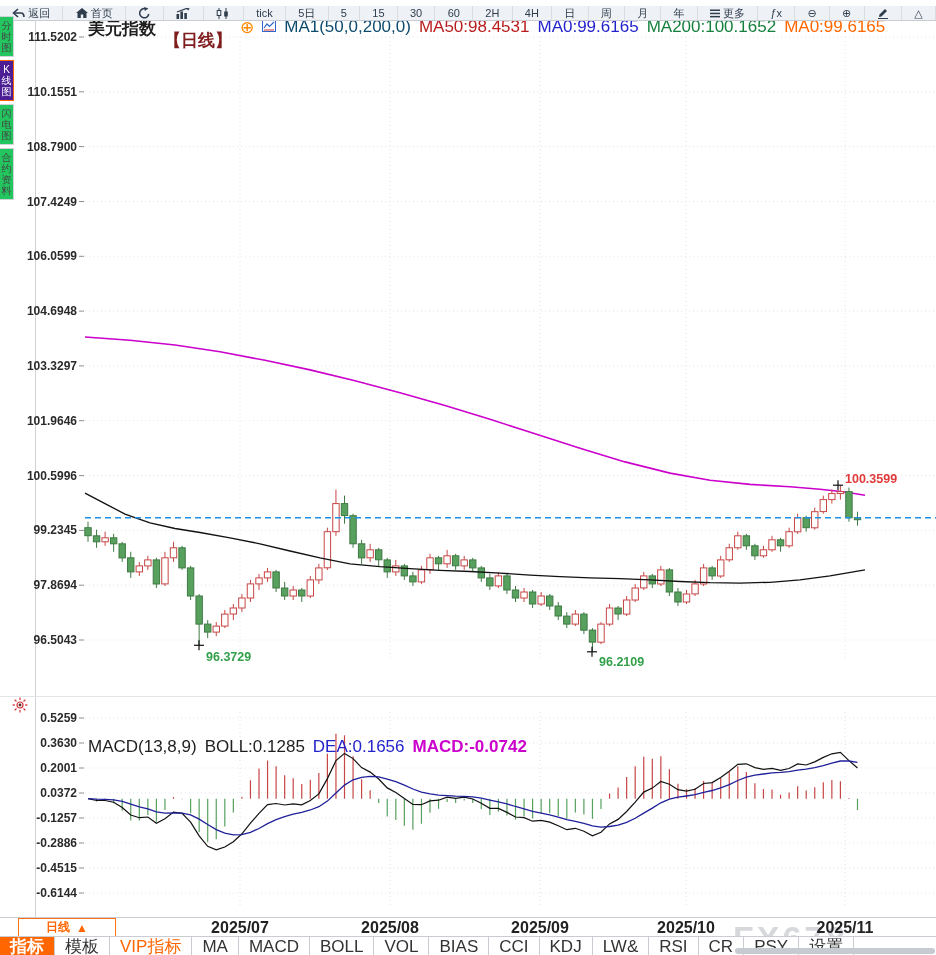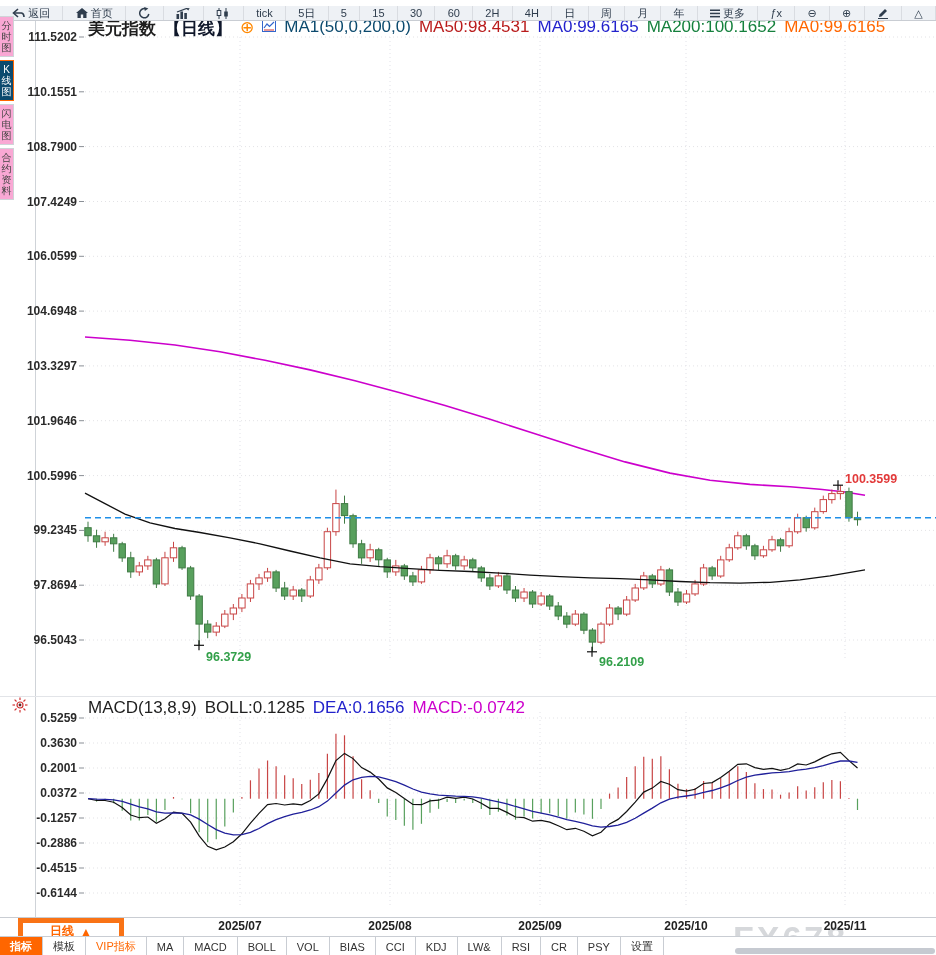--- a/index.html
+++ b/index.html
@@ -8,44 +8,44 @@
   
   #toolbar{position:absolute;left:0;top:0;width:936px;height:14px;display:flex;
            background:#eef1f5;border-bottom:1px solid #c9cdd3;z-index:5;margin-top:6px;}
   .tb-item{flex:1 1 auto;display:flex;align-items:center;justify-content:center;gap:3px;
            font-size:11px;color:#2f3d4d;border-right:1px solid #d9dce1;padding:0 4px;
            white-space:nowrap;cursor:pointer;line-height:13px;}
   .tb-item svg{display:block;}
   
   #sidebar{position:absolute;left:0;top:16px;width:14px;display:flex;flex-direction:column;gap:3px;z-index:5;}
   .sb-tab{width:13px;font-size:10px;line-height:11px;text-align:center;word-break:break-all;
-          padding:3px 0;background:#f9a8d4;color:#444;border:1px solid #d0d3d8;border-left:none;cursor:pointer;}
-  .sb-tab.active{background:#0c4a6e;color:#fff;border-color:#ff6600;}
+          padding:3px 0;background:#22c55e;color:#444;border:1px solid #d0d3d8;border-left:none;cursor:pointer;}
+  .sb-tab.active{background:#4c1d95;color:#fff;border-color:#ff6600;}
   
   #left-border{position:absolute;left:35px;top:14px;width:1px;height:903px;background:#cfd3d8;}
   #panel-sep{position:absolute;left:0;top:696px;width:936px;height:1px;background:#e2e4e8;}
   #legend,#macd-header{position:absolute;left:88px;display:flex;gap:8px;
                        font-size:17px;white-space:nowrap;z-index:4;}
   #legend{top:17px;}
-  #macd-header{top:698px;}
+  #macd-header{top:737px;}
   .seg{font-weight:400;}
   .seg.bold{font-weight:700;}
   #sun-icon{position:absolute;left:12px;top:697px;z-index:4;}
   
   #xaxis-line{position:absolute;left:0;top:917px;width:936px;height:1px;background:#c9cdd3;}
-  .xlabel{position:absolute;top:919px;transform:translateX(-50%);font-size:12px;font-weight:700;color:#222;z-index:3;}
-  #period-btn{position:absolute;left:18px;top:918px;width:96px;height:17px;border:5px solid #f97316;
+  .xlabel{position:absolute;top:919px;transform:translateX(-50%);font-size:16px;font-weight:700;color:#222;z-index:3;}
+  #period-btn{position:absolute;left:18px;top:918px;width:96px;height:17px;border:1px solid #f97316;
               background:#fff;color:#ff6600;font-size:12px;font-weight:700;display:flex;
               align-items:center;justify-content:center;gap:6px;z-index:3;cursor:pointer;}
   #watermark{position:absolute;left:733px;top:919px;font-size:34px;font-weight:700;color:#d6d8db;
              letter-spacing:3px;z-index:1;}
   
   #bottombar{position:absolute;left:0;top:936px;width:936px;height:19px;background:#fff;
              border-top:1px solid #c9cdd3;display:flex;z-index:5;}
-  .bb-item{display:flex;align-items:center;justify-content:center;padding:0 10px;font-size:11px;
+  .bb-item{display:flex;align-items:center;justify-content:center;padding:0 10px;font-size:17px;
            color:#333;border-right:1px solid #c9cdd3;cursor:pointer;white-space:nowrap;}
   .bb-item.active{background:#ff6600;color:#fff;font-weight:700;}
   .bb-item.vip{color:#ff6600;}
   #hscroll{position:absolute;left:735px;top:948px;width:200px;height:6px;background:#c6cad1;
            border-radius:3px;z-index:6;cursor:pointer;}
   #chart-layer{position:absolute;left:0;top:0;width:936px;height:809px;z-index:2;}
   .axis-num{font-size:12px;font-weight:600;fill:#2a2a2a;}
   .marker-label{font-size:12.5px;font-weight:700;}
 </style>
 </head>
@@ -154,21 +154,21 @@
   </div>
 <div id="sidebar">
     <div class="sb-tab">分时图</div>
     <div class="sb-tab active">K线图</div>
     <div class="sb-tab">闪电图</div>
     <div class="sb-tab">合约资料</div>
   </div>
 <div id="left-border"></div>
 <div id="legend">
     <span class="seg bold" style="color: rgb(30, 30, 30);">美元指数</span>
-    <span class="seg bold" style="color: #0f172a;">【日线】</span>
+    <span class="seg bold" style="color: #7f1d1d; margin-top: 12px;">【日线】</span>
     <span class="seg" style="color: rgb(255, 136, 0);">⊕</span>
     <span><svg width="14" height="13">
         <rect x="0.5" y="0.5" width="13" height="12" fill="#fff" stroke="#3366cc"></rect>
         <path d="M2 9 L5 5 L7.5 7.5 L12 3" fill="none" stroke="#3366cc" stroke-width="1.2"></path>
         <path d="M2 11 L12 11" stroke="#cc3333" stroke-width="1"></path>
       </svg></span>
     <span class="seg" style="color: #0c4a6e;">MA1(50,0,200,0)</span>
     <span class="seg" style="color: #b91c1c;">MA50:98.4531</span>
     <span class="seg" style="color: rgb(35, 35, 204);">MA0:99.6165</span>
     <span class="seg" style="color: #15803d;">MA200:100.1652</span>
@@ -547,21 +547,21 @@
         <line x1="4.5" y1="11.5" x2="2.6" y2="13.4"></line>
     </g>
     <circle cx="8" cy="8" r="3" fill="none" stroke="#d23333" stroke-width="1.2"></circle>
     <circle cx="8" cy="8" r="1.4" fill="#5a2a2a"></circle>
   </svg>
 </div>
 <div id="macd-header">
     <span class="seg" style="color: rgb(30, 30, 30);">MACD(13,8,9)</span>
     <span class="seg" style="color: rgb(30, 30, 30);">BOLL:0.1285</span>
     <span class="seg" style="color: rgb(35, 35, 204);">DEA:0.1656</span>
-    <span class="seg" style="color: rgb(204, 0, 204);">MACD:-0.0742</span>
+    <span class="seg" style="color: rgb(204, 0, 204); font-weight: bold;">MACD:-0.0742</span>
   </div>
 <div id="xaxis-line"></div>
 <div id="period-btn">
   <span>日线</span>
   <span>▲</span>
 </div>
 <div id="watermark">FX678</div>
 <div id="bottombar">
     <div class="bb-item active">指标</div>
     <div class="bb-item">模板</div>

